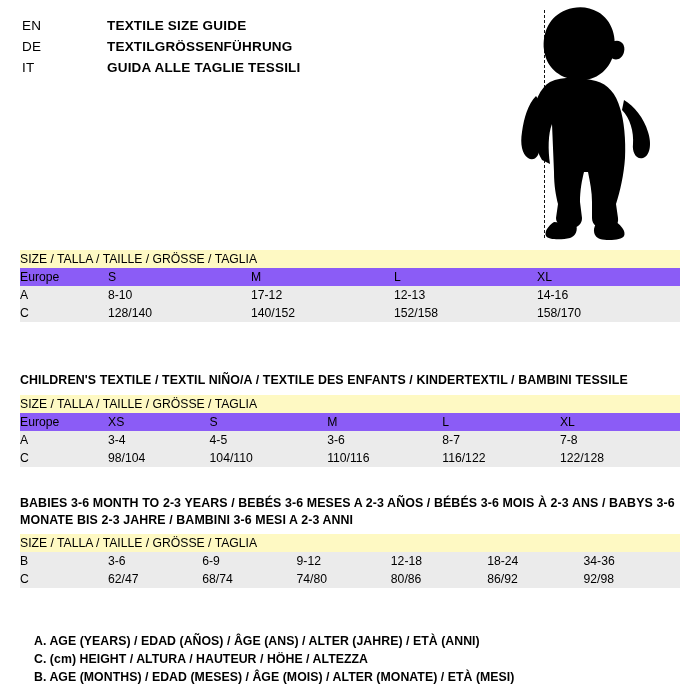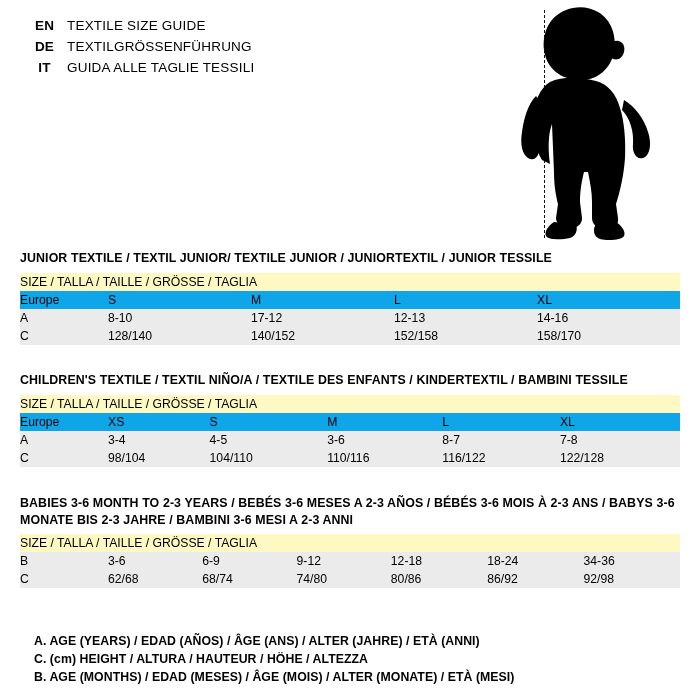--- a/index.html
+++ b/index.html
@@ -29,28 +29,28 @@
     width: 480px;
   }
   .title-row {
     display: flex;
     align-items: baseline;
     height: 21px;
   }
   .title-lang {
     width: 45px;
     font-size: 13.5px;
-    font-weight: bold;
+    font-weight: normal;
     letter-spacing: 0.2px;
-    text-align: center;
   }
   .title-text {
     font-size: 13.5px;
-    font-weight: normal;
+    font-weight: bold;
     letter-spacing: 0.2px;
+    margin-left: 40px;
   }
 
   
   .figure-wrap {
     position: absolute;
     top: 4px;
     right: 24px;
     width: 170px;
     height: 240px;
   }
@@ -98,21 +98,21 @@
   }
   .hdr-row td {
     background: #fef9c3;
     font-weight: bold;
     height: 18px;
     line-height: 18px;
     padding-left: 4px;
     font-size: 12.2px;
   }
   .sub-row td {
-    background: #0ea5e9;
+    background: #8b5cf6;
     height: 18px;
     line-height: 18px;
     padding-left: 4px;
     font-size: 12.2px;
   }
   .data-row td {
     background: #ebebeb;
     height: 18px;
     line-height: 18px;
     padding-left: 4px;
@@ -178,21 +178,20 @@
         <path d="M118 96 C128 102 138 114 142 128 C146 140 144 152 137 154 C130 156 126 148 127 140
                  C128 128 124 114 116 106 Z"></path>
 
         <path d="M48 218 C42 222 38 228 40 232 C42 236 56 236 64 234 C70 232 72 226 70 220 Z"></path>
         <path d="M90 220 C86 226 88 233 94 235 C102 237 116 236 118 232 C120 228 116 222 110 218 Z"></path>
       </g>
     </svg>
   </div>
 
   <div class="section" style="top:250px;">
-    <div class="section-title">JUNIOR TEXTILE / TEXTIL JUNIOR/ TEXTILE JUNIOR / JUNIORTEXTIL / JUNIOR TESSILE</div>
     <table class="size-table">
       <tbody>
           <tr class="hdr-row">
         <td colspan="5">SIZE / TALLA / TAILLE / GRÖSSE / TAGLIA</td>
       </tr>
       <tr class="sub-row">
         <td class="lbl-col">Europe</td>
         <td>S</td>
         <td>M</td>
         <td>L</td>
@@ -262,21 +261,21 @@
         <td class="lbl-col">B</td>
         <td>3-6</td>
         <td>6-9</td>
         <td>9-12</td>
         <td>12-18</td>
         <td>18-24</td>
         <td>34-36</td>
       </tr>
       <tr class="data-row">
         <td class="lbl-col">C</td>
-        <td>62/68</td>
+        <td>62/47</td>
         <td>68/74</td>
         <td>74/80</td>
         <td>80/86</td>
         <td>86/92</td>
         <td>92/98</td>
       </tr>
     </tbody>
       </table>
   </div>
 

